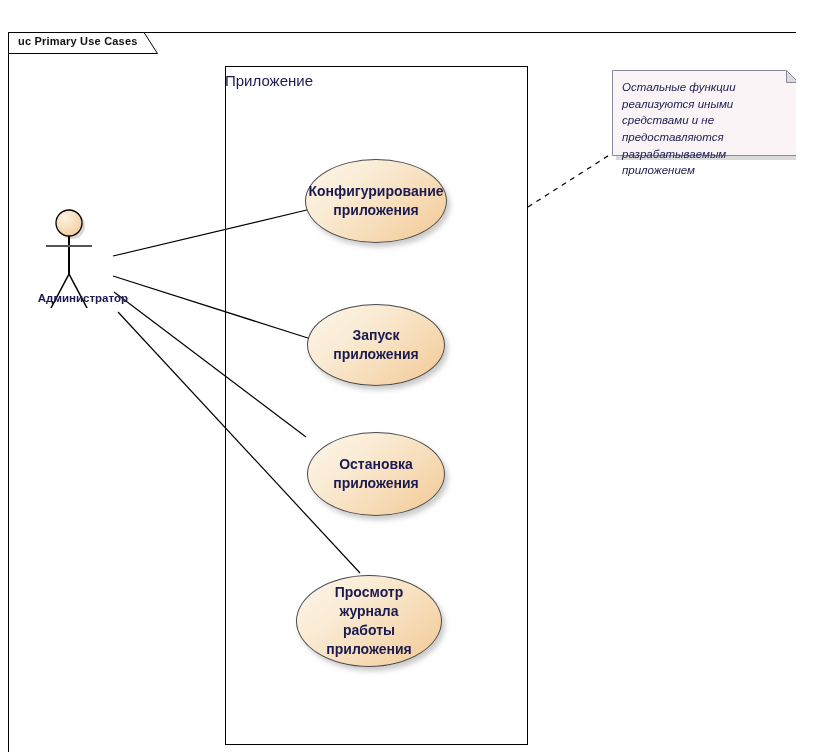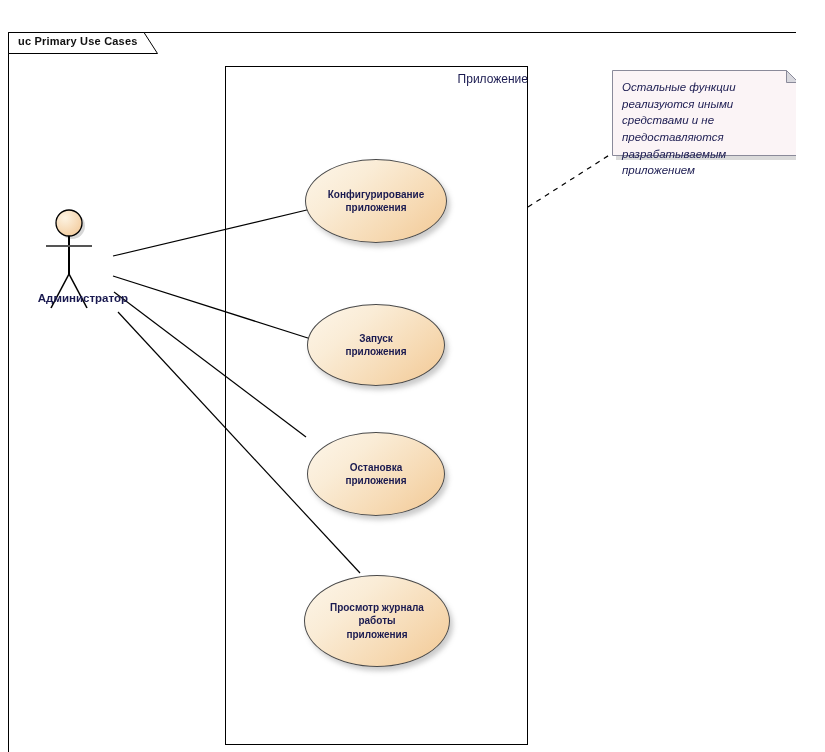--- a/index.html
+++ b/index.html
@@ -66,39 +66,39 @@
     height: 679px;
     border: 1px solid #000000;
     box-sizing: border-box;
     background: transparent;
   }
   #system-boundary-label {
     position: absolute;
     left: 225px;
     top: 48px;
     width: 303px;
-    text-align: right;
-    font-size: 12px;
+    text-align: left;
+    font-size: 15px;
     color: #1a1a50;
   }
 
   
   .use-case {
     position: absolute;
     border: 1px solid #4a4a4a;
     border-radius: 50%;
     background: linear-gradient(140deg, #fdf6ea 0%, #faecd6 32%, #f6d9b2 70%, #f2c894 100%);
     box-shadow: 3px 4px 5px rgba(140,140,140,0.45);
     display: flex;
     align-items: center;
     justify-content: center;
     box-sizing: border-box;
   }
   .use-case-label {
-    font-size: 10px;
+    font-size: 14px;
     font-weight: bold;
     color: #1a1a50;
     text-align: center;
     line-height: 1.35;
     padding: 0 22px;
   }
 
   
   #actor-administrator {
     position: absolute;
@@ -184,21 +184,21 @@
   </div>
 
   <div class="use-case" style="left:307px; top:280px; width:138px; height:82px;">
     <span class="use-case-label">Запуск приложения</span>
   </div>
 
   <div class="use-case" style="left:307px; top:408px; width:138px; height:84px;justify-content:center;">
     <span class="use-case-label">Остановка приложения</span>
   </div>
 
-  <div class="use-case" style="left:304px; top:551px; width:146px; height:92px;">
+  <div class="use-case" style="left:296px; top:551px; width:146px; height:92px;">
     <span class="use-case-label">Просмотр журнала работы приложения</span>
   </div>
 
   <div id="actor-administrator">
     <svg viewBox="0 0 100 112" width="100" height="112">
       <defs>
         <radialGradient id="headGrad" cx="35%" cy="30%" r="80%">
           <stop offset="0%" stop-color="#fdf3e2"></stop>
           <stop offset="100%" stop-color="#f3cb9c"></stop>
         </radialGradient>

